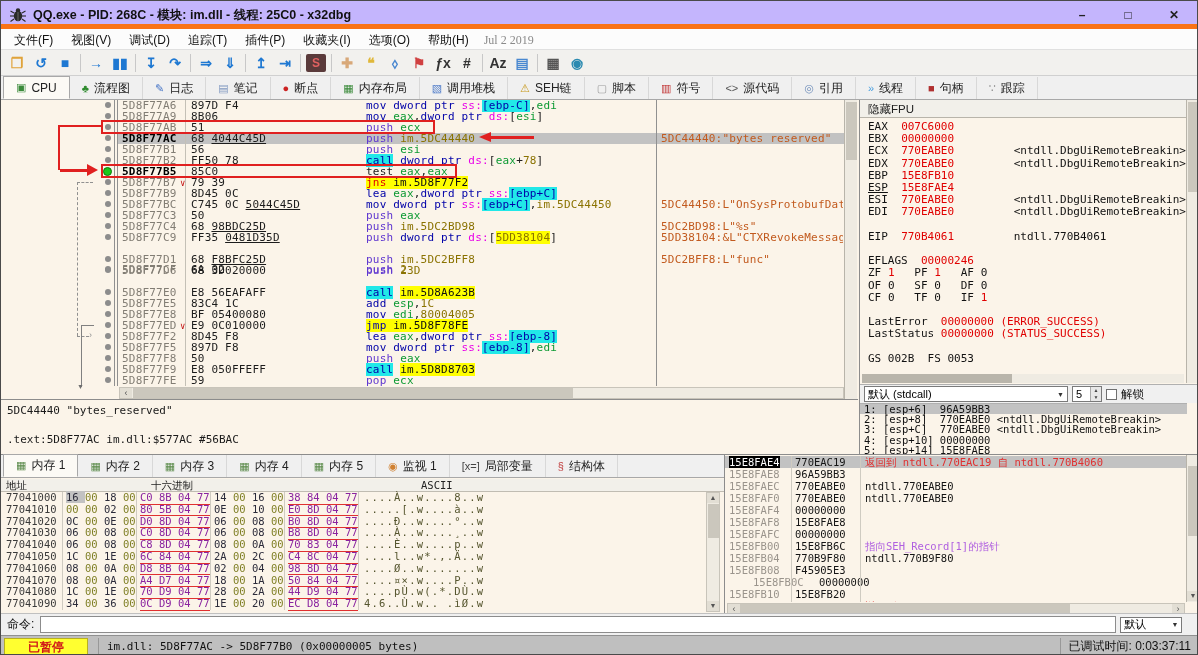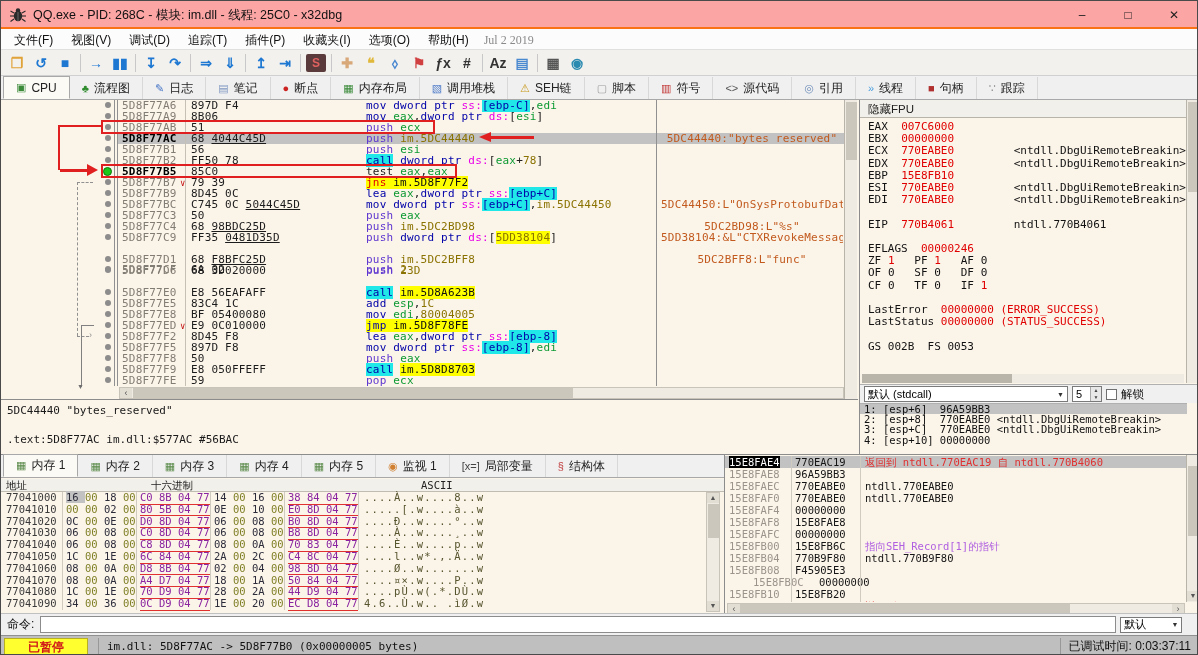--- a/index.html
+++ b/index.html
@@ -1,41 +1,41 @@
 <!DOCTYPE html>
 <html><head>
 <meta charset="utf-8">
 <style>
   html,body{margin:0;padding:0;background:#fff;}
   *{box-sizing:border-box;}
   .win{position:relative;width:1198px;height:655px;background:#F0F0F0;border:1px solid #4A4A4A;
        font-family:"Liberation Sans",sans-serif;overflow:hidden;}
   
-  .titlebar{position:absolute;left:0;top:0;width:100%;height:28px;background:#fca5a5;border-bottom:2px solid #f97316;}
+  .titlebar{position:absolute;left:0;top:0;width:100%;height:28px;background:#c4b5fd;border-bottom:5px solid #f97316;font-weight:bold;}
   .bugicon{position:absolute;left:8px;top:5px;width:18px;height:18px;}
   .title{position:absolute;left:32px;top:6px;font-size:12.5px;color:#111;}
   .wbtns{position:absolute;right:0;top:0;height:28px;display:flex;}
   .wbtn{width:46px;height:28px;text-align:center;line-height:28px;font-size:12px;color:#222;}
   
   .menubar{position:absolute;left:0;top:28px;width:100%;height:21px;background:#FCFCFC;border-bottom:1px solid #E0E0E0;padding-left:4px;}
   .mi{display:inline-block;padding:3px 9px;font-size:12px;color:#111;}
   .builddate{display:inline-block;padding:3px 6px;font-size:12px;color:#8A8A8A;font-family:"Liberation Serif",serif;}
   
   .toolbar{position:absolute;left:0;top:49px;width:100%;height:26px;background:#F2F1EE;border-bottom:1px solid #D0D0D0;display:flex;align-items:center;padding-left:4px;}
   .ticon{width:24px;height:22px;text-align:center;line-height:22px;font-size:14px;font-weight:bold;}
   .ticon.box{background:#5A3A3A;color:#E06060;border-radius:2px;width:20px;height:18px;line-height:18px;margin:0 2px;font-size:12px;}
   .tsep{width:1px;height:18px;background:#C8C8C8;margin:0 3px;}
   
   .tabbar{position:absolute;left:0;top:76px;width:100%;height:23px;background:#F0F0F0;border-bottom:1px solid #A8A8A8;display:flex;align-items:flex-end;padding-left:2px;}
   .tab{height:22px;padding:0 12px;display:flex;align-items:center;gap:5px;font-size:12px;color:#222;border-right:1px solid #D8D8D8;}
   .tab.active{background:#FCFAF5;border:1px solid #A8A8A8;border-bottom:1px solid #FCFAF5;height:23px;}
   .tabico{font-size:11px;}
   
   .main{position:absolute;left:0;top:99px;width:858px;height:354px;background:#FBF4E9;}
-  .drows{position:absolute;left:0;top:0;width:843px;height:286px;overflow:hidden;text-align:center;}
+  .drows{position:absolute;left:0;top:0;width:843px;height:286px;overflow:hidden;}
   .drow{position:absolute;left:0;width:843px;height:11px;font:11px/11px "DejaVu Sans Mono",monospace;letter-spacing:0.2px;white-space:pre;}
   .selbg{position:absolute;left:116px;top:0;width:727px;height:11px;background:#C2C2C2;}
   .dot{position:absolute;left:104px;top:2px;width:6px;height:6px;border-radius:50%;background:#8C8C8C;}
   .dot.green{left:102px;top:1px;width:9px;height:9px;background:#19C819;border:1px solid #0A7A0A;}
   .daddr{position:absolute;left:121px;color:#827D74;}
   .daddr.dark{color:#000;font-weight:bold;}
   .dbytes{position:absolute;left:190px;color:#1C1C1C;}
   .dbytes .u{text-decoration:underline;}
   .dmark{position:absolute;left:179px;color:#C41414;font-size:9px;top:1px;}
   .dinstr{position:absolute;left:365px;}
@@ -323,20 +323,21 @@
   </div>
 
   <div class="regs">
     <div class="fpubar">隐藏FPU</div>
     <div class="rlines" id="rlines">
         <div class="rline"><span class="rk">EAX  </span><span class="rr">007C6000</span></div>
         <div class="rline"><span class="rk">EBX  </span><span class="rr">00000000</span></div>
         <div class="rline"><span class="rk">ECX  </span><span class="rr">770EABE0</span><span class="rk">         &lt;ntdll.DbgUiRemoteBreakin&gt;</span></div>
         <div class="rline"><span class="rk">EDX  </span><span class="rr">770EABE0</span><span class="rk">         &lt;ntdll.DbgUiRemoteBreakin&gt;</span></div>
         <div class="rline"><span class="rk">EBP  </span><span class="rr">15E8FB10</span></div>
+        <div class="rline"><span class="ru">ESP</span><span class="rk">  </span><span class="rr">15E8FAE4</span></div>
         <div class="rline"><span class="rk">ESI  </span><span class="rr">770EABE0</span><span class="rk">         &lt;ntdll.DbgUiRemoteBreakin&gt;</span></div>
         <div class="rline"><span class="rk">EDI  </span><span class="rr">770EABE0</span><span class="rk">         &lt;ntdll.DbgUiRemoteBreakin&gt;</span></div>
         <div class="rline">&nbsp;</div>
         <div class="rline"><span class="rk">EIP  </span><span class="rr">770B4061</span><span class="rk">         ntdll.770B4061</span></div>
         <div class="rline">&nbsp;</div>
         <div class="rline"><span class="rk">EFLAGS  </span><span class="rr">00000246</span></div>
         <div class="rline"><span class="rk">ZF </span><span class="rr">1</span><span class="rk">   PF </span><span class="rr">1</span><span class="rk">   AF </span><span class="rk">0</span></div>
         <div class="rline"><span class="rk">OF </span><span class="rk">0</span><span class="rk">   SF </span><span class="rk">0</span><span class="rk">   DF </span><span class="rk">0</span></div>
         <div class="rline"><span class="rk">CF </span><span class="rk">0</span><span class="rk">   TF </span><span class="rk">0</span><span class="rk">   IF </span><span class="rr">1</span></div>
         <div class="rline">&nbsp;</div>
@@ -364,20 +365,21 @@
           </span>
       </div>
       <span class="chk"></span>
       <span class="chklabel">解锁</span>
     </div>
     <div class="args" id="args">
         <div class="arow sel">1: [esp+6]  96A59BB3</div>
         <div class="arow">2: [esp+8]  770EABE0 &lt;ntdll.DbgUiRemoteBreakin&gt;</div>
         <div class="arow">3: [esp+C]  770EABE0 &lt;ntdll.DbgUiRemoteBreakin&gt;</div>
         <div class="arow">4: [esp+10] 00000000</div>
+        <div class="arow">5: [esp+14] 15E8FAE8</div>
       </div>
   </div>
 
   <div class="bottom">
     <div class="dumptabs" id="dumptabs">
         <div class="tab active">
           <span class="tabico" style="color: rgb(90, 138, 74);">▦</span>
           <span>内存 1</span>
         </div>
         <div class="tab">

